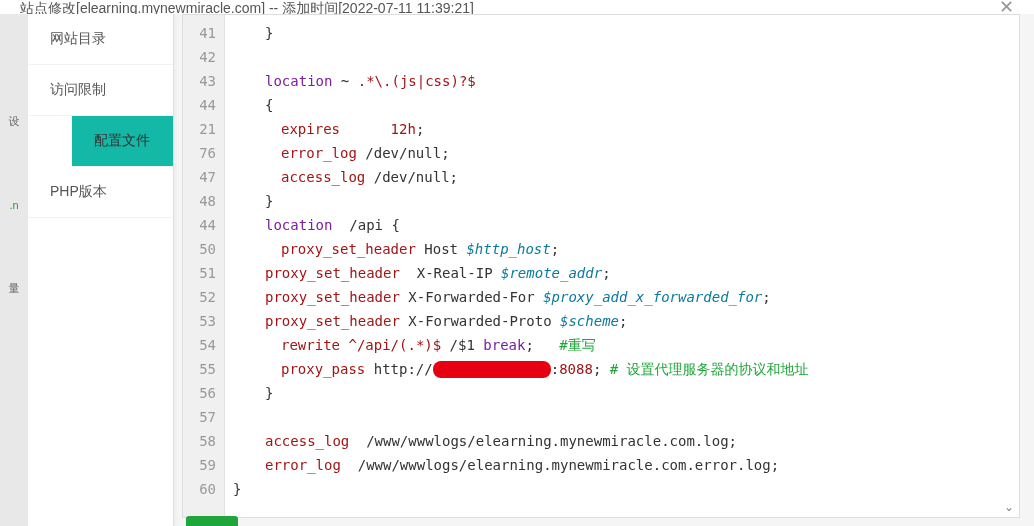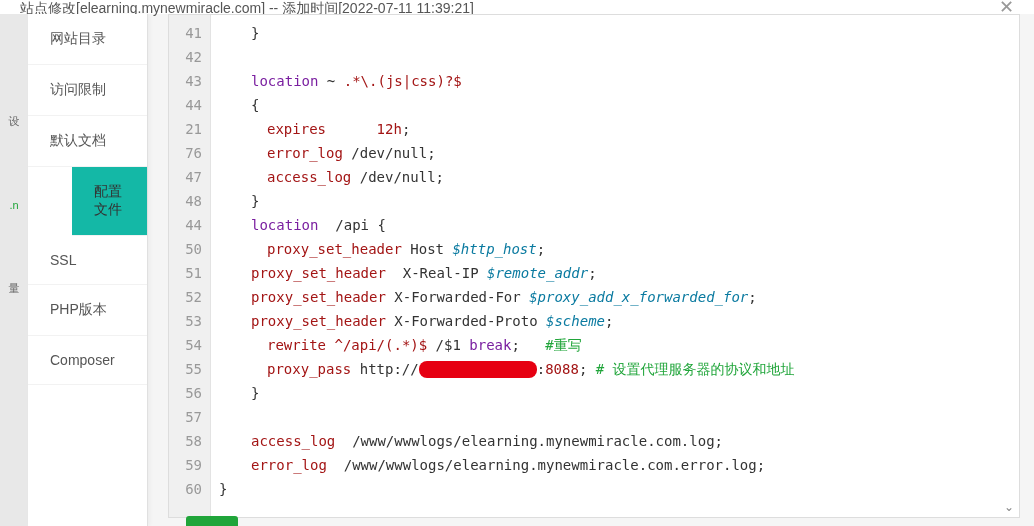--- a/index.html
+++ b/index.html
@@ -35,21 +35,21 @@
       display: flex;
       flex-direction: column;
       padding-top: 100px;
       align-items: center;
       color: #666;
       font-size: 11px;
     }
     .left-col span { margin-bottom: 70px; writing-mode: horizontal-tb; }
     .left-col span.green { color: #20a53a; }
     .sidebar {
-      width: 120px;
+      width: 146px;
       background: #fff;
       border-right: 1px solid #e0e0e0;
       box-shadow: 2px 0 4px rgba(0,0,0,.04);
     }
     .sidebar-item {
       padding: 16px 22px;
       cursor: pointer;
       color: #555;
       font-size: 14px;
       border-bottom: 1px solid #f2f2f2;
@@ -59,21 +59,21 @@
       color: #333;
       font-weight: 500;
       position: relative;
       margin-left: 44px;
     }
     .editor-wrap {
       flex: 1;
       position: relative;
       background: #fff;
       border: 1px solid #ddd;
-      margin: 0 14px 8px 20px;
+      margin: 0 14px 8px 8px;
       display: flex;
       overflow: hidden;
     }
     .gutter {
       background: #f0f0f0;
       color: #999;
       text-align: right;
       padding: 6px 8px 6px 12px;
       font-family: Consolas, Menlo, monospace;
       font-size: 14px;
@@ -151,25 +151,22 @@
 <div class="body-wrap">
   <div class="left-col">
     <span>设</span>
     <span class="green">.n</span>
     <span>量</span>
   </div>
 
   <div class="sidebar" id="sidebar">
       <div class="sidebar-item">网站目录</div>
       <div class="sidebar-item">访问限制</div>
-      <div class="sidebar-item">默认文档</div>
       <div class="sidebar-item active">配置文件</div>
-      <div class="sidebar-item">SSL</div>
       <div class="sidebar-item">PHP版本</div>
-      <div class="sidebar-item">Composer</div>
     </div>
 
   <div class="editor-wrap">
     <div class="gutter" id="gutter">
         <div class="line">41</div>
         <div class="line">42</div>
         <div class="line">43</div>
         <div class="line">44</div>
         <div class="line">21</div>
         <div class="line">76</div>

